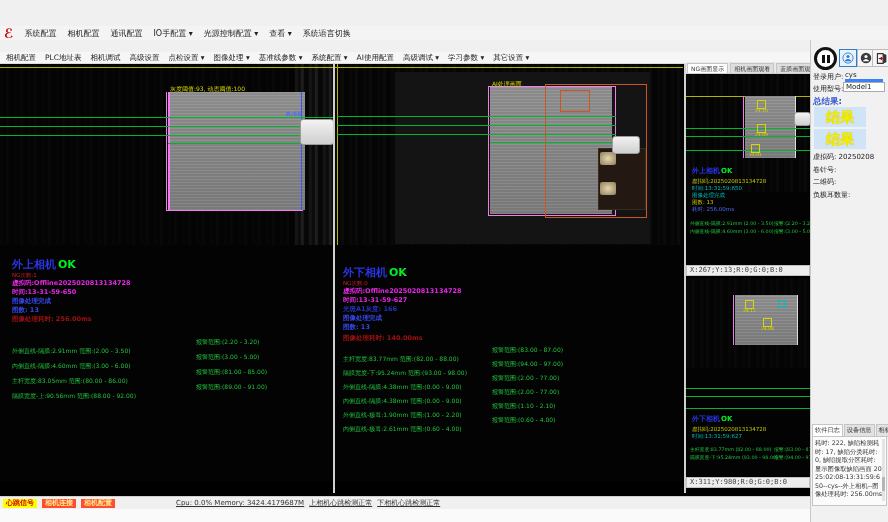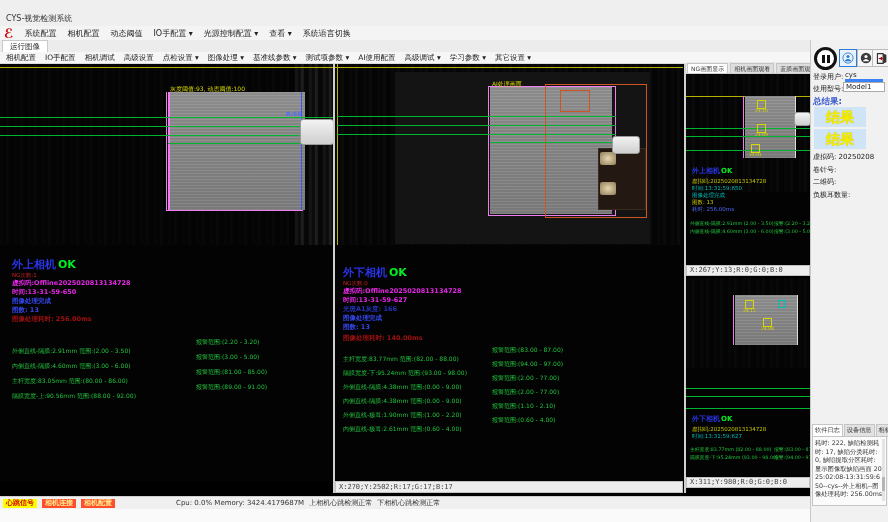--- a/index.html
+++ b/index.html
@@ -78,56 +78,50 @@
   .logarea{background:#fbfbfb;border:1px solid #c5c5c5;box-sizing:border-box;overflow:hidden;}
   .logtext{font-size:6.3px;color:#333;line-height:8.5px;padding:2px;word-break:break-all;}
   .scrollrail{position:absolute;right:1px;top:2px;width:3px;height:62px;background:#e4e4e4;}
   .scrollthumb{position:absolute;right:1px;top:40px;width:3px;height:14px;background:#b5b5b5;}
   
   .bottombar{left:0;top:496px;width:810px;height:13px;background:#f0f0f0;border-top:1px solid #cfcfcf;
              display:flex;align-items:center;gap:5px;padding-left:3px;box-sizing:border-box;}
   .badge{font-size:7px;font-weight:bold;padding:0 3px;line-height:9px;}
   .badge.yellow{background:#ffff00;color:#d00000;}
   .badge.red{background:#ff4d2e;color:#ffe98a;}
-  .stattext{font-size:7px;color:#333;white-space:nowrap;}
+  .stattext{font-size:7px;color:#333;white-space:nowrap;text-decoration:underline;}
   .bottomfill{left:0;top:509px;width:810px;height:13px;background:#fafafa;}
 </style>
 </head>
 <body>
 
 <div id="app">
 
-  <div class="abs titlebar">
-    <span class="t">CYS-视觉检测系统</span>
-  </div>
 
   <div class="abs menubar">
     <span class="logo">ℰ</span>
     <span class="menuitem">系统配置</span>
     <span class="menuitem">相机配置</span>
-    <span class="menuitem">动态阈值</span>
+    <span class="menuitem">通讯配置</span>
     <span class="menuitem">IO手配置 ▾</span>
     <span class="menuitem">光源控制配置 ▾</span>
     <span class="menuitem">查看 ▾</span>
     <span class="menuitem">系统语言切换</span>
   </div>
 
-  <div class="abs tabstrip">
-    <div class="runtab">运行图像</div>
-  </div>
 
   <div class="abs toolbar">
     <span class="toolitem">相机配置</span>
-    <span class="toolitem">IO手配置</span>
+    <span class="toolitem">PLC地址表</span>
     <span class="toolitem">相机调试</span>
     <span class="toolitem">高级设置</span>
     <span class="toolitem">点检设置 ▾</span>
     <span class="toolitem">图像处理 ▾</span>
     <span class="toolitem">基准线参数 ▾</span>
-    <span class="toolitem">测试项参数 ▾</span>
+    <span class="toolitem">系统配置 ▾</span>
     <span class="toolitem">AI使用配置</span>
     <span class="toolitem">高级调试 ▾</span>
     <span class="toolitem">学习参数 ▾</span>
     <span class="toolitem">其它设置 ▾</span>
   </div>
 
   <div class="abs mainblack"></div>
 
   <div class="abs scene" style="left:0;top:64px;width:333px;height:417px;">
     <div class="abs streaks" style="left:295px;top:0;width:38px;height:181px;"></div>
@@ -223,21 +217,20 @@
     </div>
     <div class="mrow" style="left:8px;top:338px;">
       <span class="green">外侧直线-极耳:1.90mm 范围:(1.00 - 2.20)</span>
       <span class="green abs" style="left:149px;top:0;">报警范围:(1.10 - 2.10)</span>
     </div>
     <div class="mrow" style="left:8px;top:352px;">
       <span class="green">内侧直线-极耳:2.61mm 范围:(0.60 - 4.00)</span>
       <span class="green abs" style="left:149px;top:0;">报警范围:(0.60 - 4.00)</span>
     </div>
   </div>
-  <div class="abs coordbar" style="left:335px;top:481px;width:348px;height:12px;">X:270;Y:2502;R:17;G:17;B:17</div>
 
   <div class="abs vdivider" style="left:684px;"></div>
 
   <div class="abs smalltabs" style="left:686px;top:62px;width:124px;height:12px;">
     <span class="smalltab active">NG画面显示</span>
     <span class="smalltab">相机画面观看</span>
     <span class="smalltab">蓝膜画面观看</span>
   </div>
   <div class="abs scene" style="left:686px;top:74px;width:124px;height:191px;">
     <div class="abs streaks" style="left:0;top:0;width:124px;height:118px;opacity:.25;"></div>

